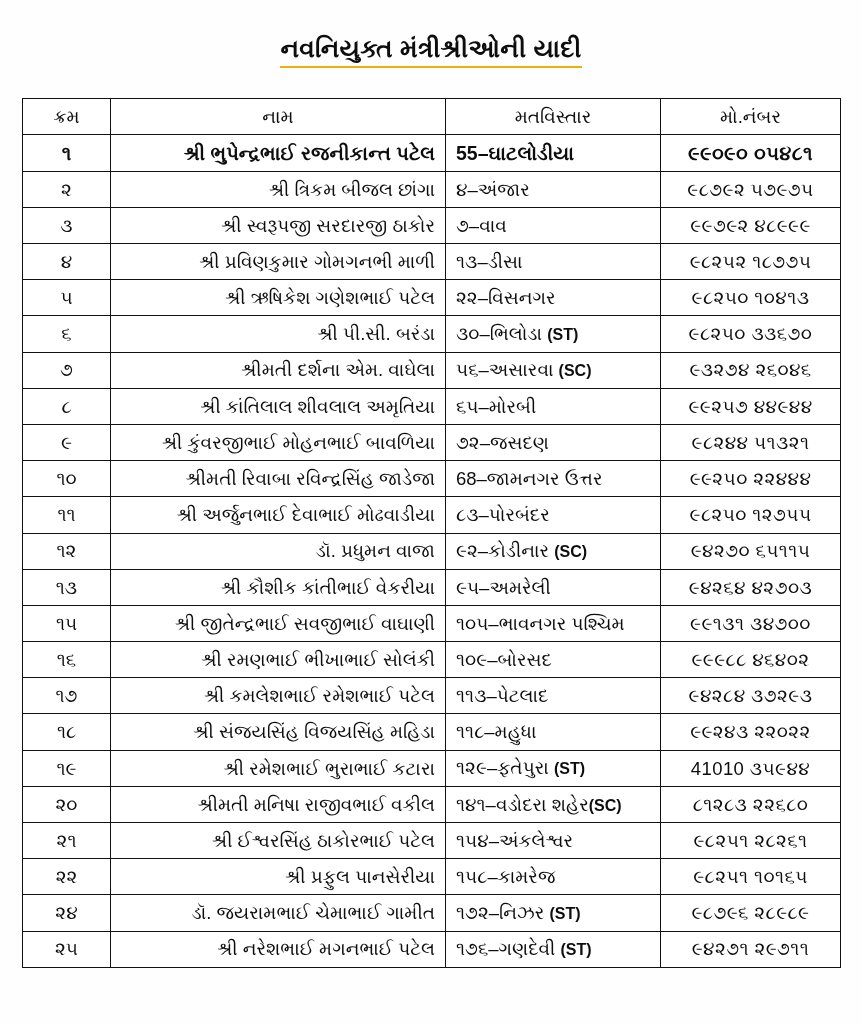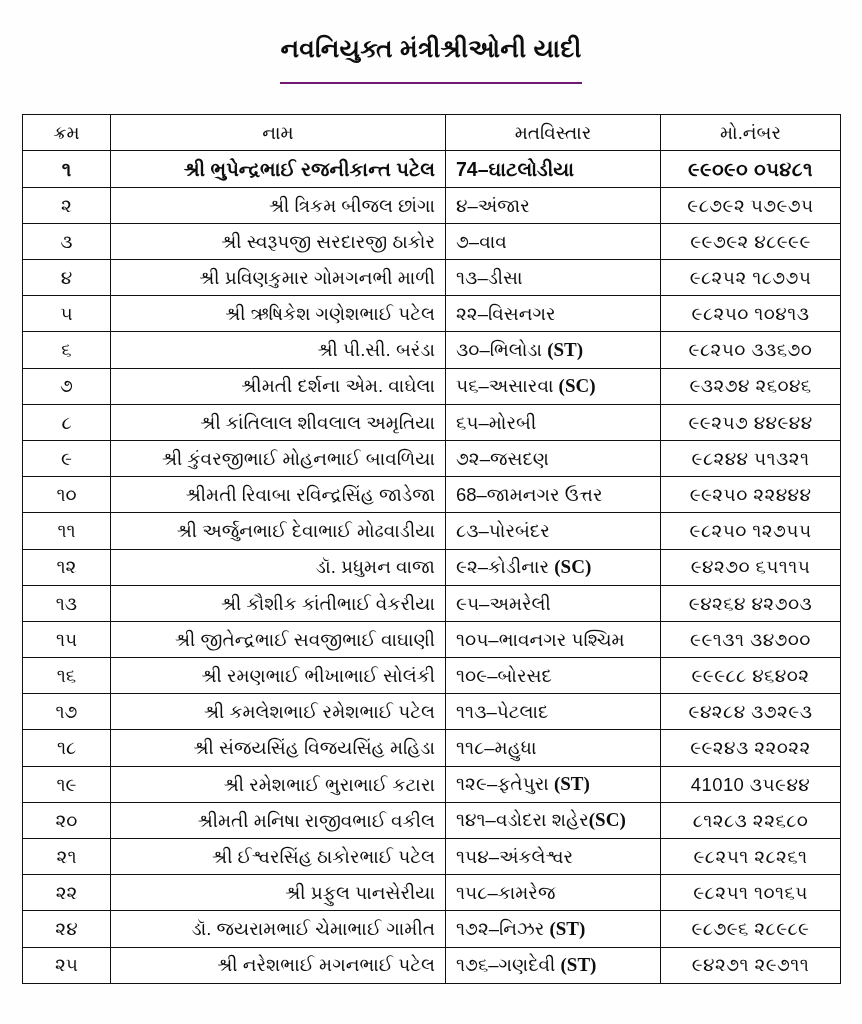--- a/index.html
+++ b/index.html
@@ -31,22 +31,22 @@
     text-align: center;
     padding-top: 17px;
     padding-bottom: 8px;
   }
   .doc-title {
     display: inline-block;
     font-size: 25px;
     font-weight: 700;
     letter-spacing: 0.2px;
     line-height: 1.15;
-    border-bottom: 2px solid #701a75;
-    padding-bottom: 19px;
+    border-bottom: 2px solid #eab308;
+    padding-bottom: 3px;
     font-family: "Liberation Sans", "DejaVu Sans", sans-serif;
   }
 
   
   .table-wrap {
     margin: 6px auto 0 auto;
     width: 818px;
   }
   table.ministers {
     border-collapse: collapse;
@@ -97,23 +97,23 @@
   }
 
   
   tr.row-highlight td {
     font-weight: 700;
     font-size: 19.5px;
   }
   tr.row-highlight td.sr { font-weight: 700; }
 
   .reserve-tag {
-    font-family: Liberation Serif, serif;
-    font-weight: 700;
-    font-size: 19px;
+    font-family: Liberation Sans, sans-serif;
+    font-weight: 700;
+    font-size: 16px;
   }
 </style>
 </head>
 <body>
 
 <div class="page">
 
   <div class="title-wrap">
     <h1 class="doc-title">નવનિયુક્ત મંત્રીશ્રીઓની યાદી</h1>
   </div>
@@ -131,21 +131,21 @@
           <th>ક્રમ</th>
           <th>નામ</th>
           <th>મતવિસ્તાર</th>
           <th>મો.નંબર</th>
         </tr>
       </thead>
       <tbody id="table-body">
           <tr class="row-highlight">
             <td class="sr">૧</td>
             <td class="name">શ્રી ભુપેન્દ્રભાઈ રજનીકાન્ત પટેલ</td>
-            <td class="constituency">74–ઘાટલોડીયા</td>
+            <td class="constituency">55–ઘાટલોડીયા</td>
             <td class="mobile">૯૯૦૯૦ ૦૫૪૮૧</td>
           </tr>
           <tr>
             <td class="sr">૨</td>
             <td class="name">શ્રી ત્રિકમ બીજલ છાંગા</td>
             <td class="constituency">૪–અંજાર</td>
             <td class="mobile">૯૮૭૯૨ ૫૭૯૭૫</td>
           </tr>
           <tr>
             <td class="sr">૩</td>

